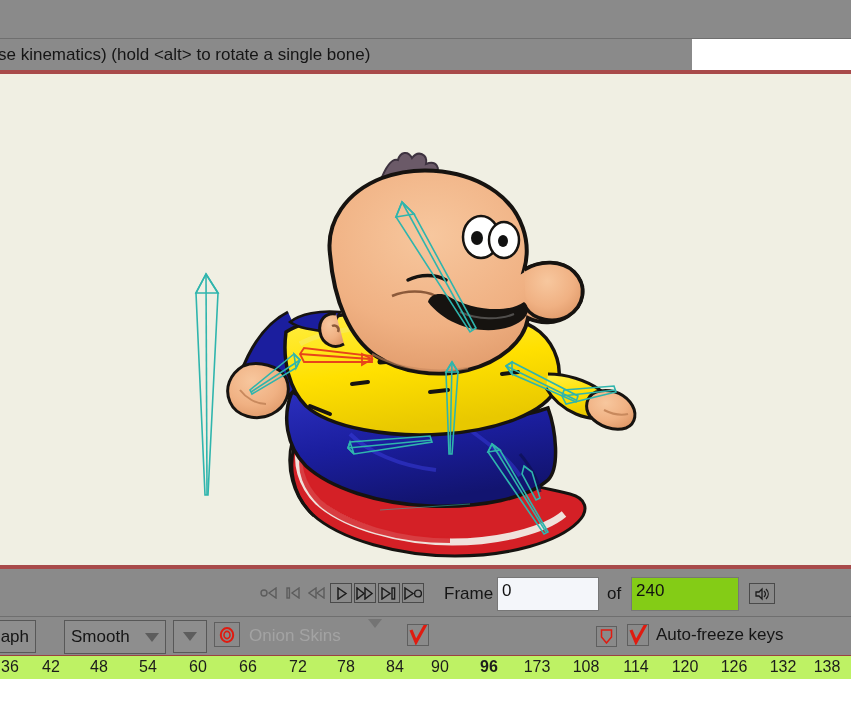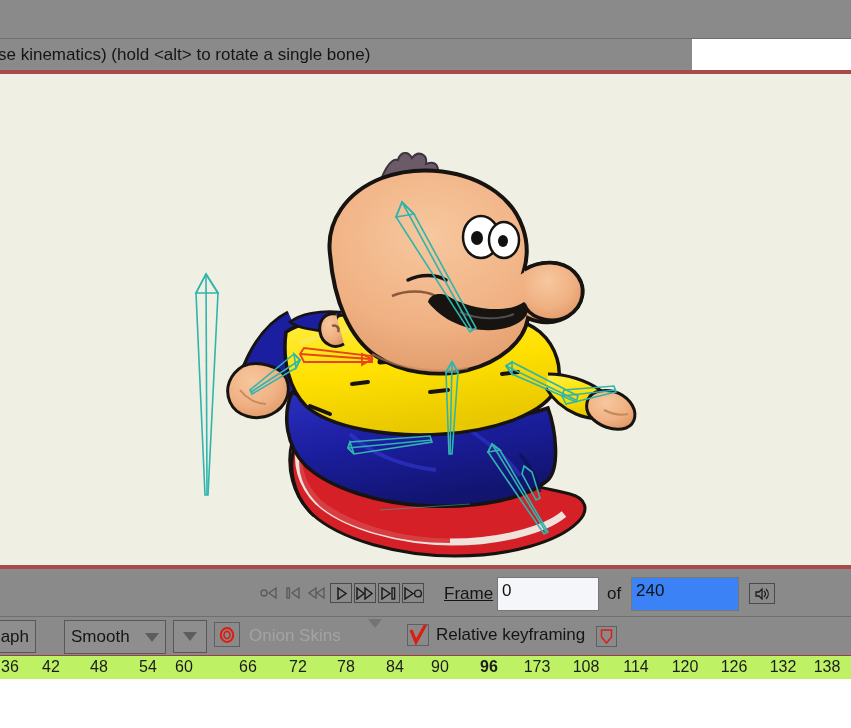--- a/index.html
+++ b/index.html
@@ -63,39 +63,39 @@
   .tbtn{
     width:22px;height:20px;
     display:flex;align-items:center;justify-content:center;
     box-sizing:border-box;
     background:transparent;
   }
   .tbtn.enabled{border:1px solid #4a4a4a;}
   .tbtn svg{display:block;}
   .frame-label{
     position:absolute;left:444px;top:584px;
-    font-size:17px;color:#151515;text-decoration:underline;
+    font-size:17px;color:#151515;
   }
   .frame-input{
     position:absolute;left:497px;top:577px;
     width:102px;height:34px;
     background:#f4f6fa;border:1px solid #777;
     box-sizing:border-box;
     font-size:17px;color:#111;
     padding:4px 3px 0 4px;
     line-height:1;
   }
   .of-label{
     position:absolute;left:607px;top:584px;
     font-size:17px;color:#151515;
   }
   .total-input{
     position:absolute;left:631px;top:577px;
     width:108px;height:34px;
-    background:#3b82f6;border:1px solid #777;
+    background:#84cc16;border:1px solid #777;
     box-sizing:border-box;
     font-size:17px;color:#111;
     padding:4px 3px 0 4px;
     line-height:1;
   }
   .sound-btn{
     position:absolute;left:749px;top:583px;
     width:26px;height:21px;
     border:1px solid #4a4a4a;
     display:flex;align-items:center;justify-content:center;
@@ -468,36 +468,43 @@
   <div class="onion-dd">
     <span class="caret dim"></span>
   </div>
 
   <div class="chk-wrap rel-chk">
     <span class="chk-box">
       <svg width="20" height="20" viewBox="0 0 20 20">
           <path d="M3 5 L8 17 L18 -1" fill="none" stroke="#e01b10" stroke-width="3.2"></path>
         </svg>
     </span>
-    <span class="chk-label">Relative keyframing</span>
   </div>
 
   <div class="shield-btn">
     <svg width="13" height="15" viewBox="0 0 13 15">
         <path d="M1.5 1 L11.5 1 L11.5 8 L6.5 14 L1.5 8 Z" fill="none" stroke="#e01b10" stroke-width="1.5"></path>
       </svg>
   </div>
 
+  <div class="chk-wrap auto-chk">
+    <span class="chk-box">
+      <svg width="20" height="20" viewBox="0 0 20 20">
+          <path d="M3 5 L8 17 L18 -1" fill="none" stroke="#e01b10" stroke-width="3.2"></path>
+        </svg>
+    </span>
+    <span class="chk-label">Auto-freeze keys</span>
+  </div>
 
   <div class="ruler" id="ruler">
       <span class="tick" style="left: 10px;">36</span>
       <span class="tick" style="left: 51px;">42</span>
       <span class="tick" style="left: 99px;">48</span>
       <span class="tick" style="left: 148px;">54</span>
-      <span class="tick" style="left: 184px;">60</span>
+      <span class="tick" style="left: 198px;">60</span>
       <span class="tick" style="left: 248px;">66</span>
       <span class="tick" style="left: 298px;">72</span>
       <span class="tick" style="left: 346px;">78</span>
       <span class="tick" style="left: 395px;">84</span>
       <span class="tick" style="left: 440px;">90</span>
       <span class="tick" style="left: 489px; font-weight: bold;">96</span>
       <span class="tick" style="left: 537px;">173</span>
       <span class="tick" style="left: 586px;">108</span>
       <span class="tick" style="left: 636px;">114</span>
       <span class="tick" style="left: 685px;">120</span>

